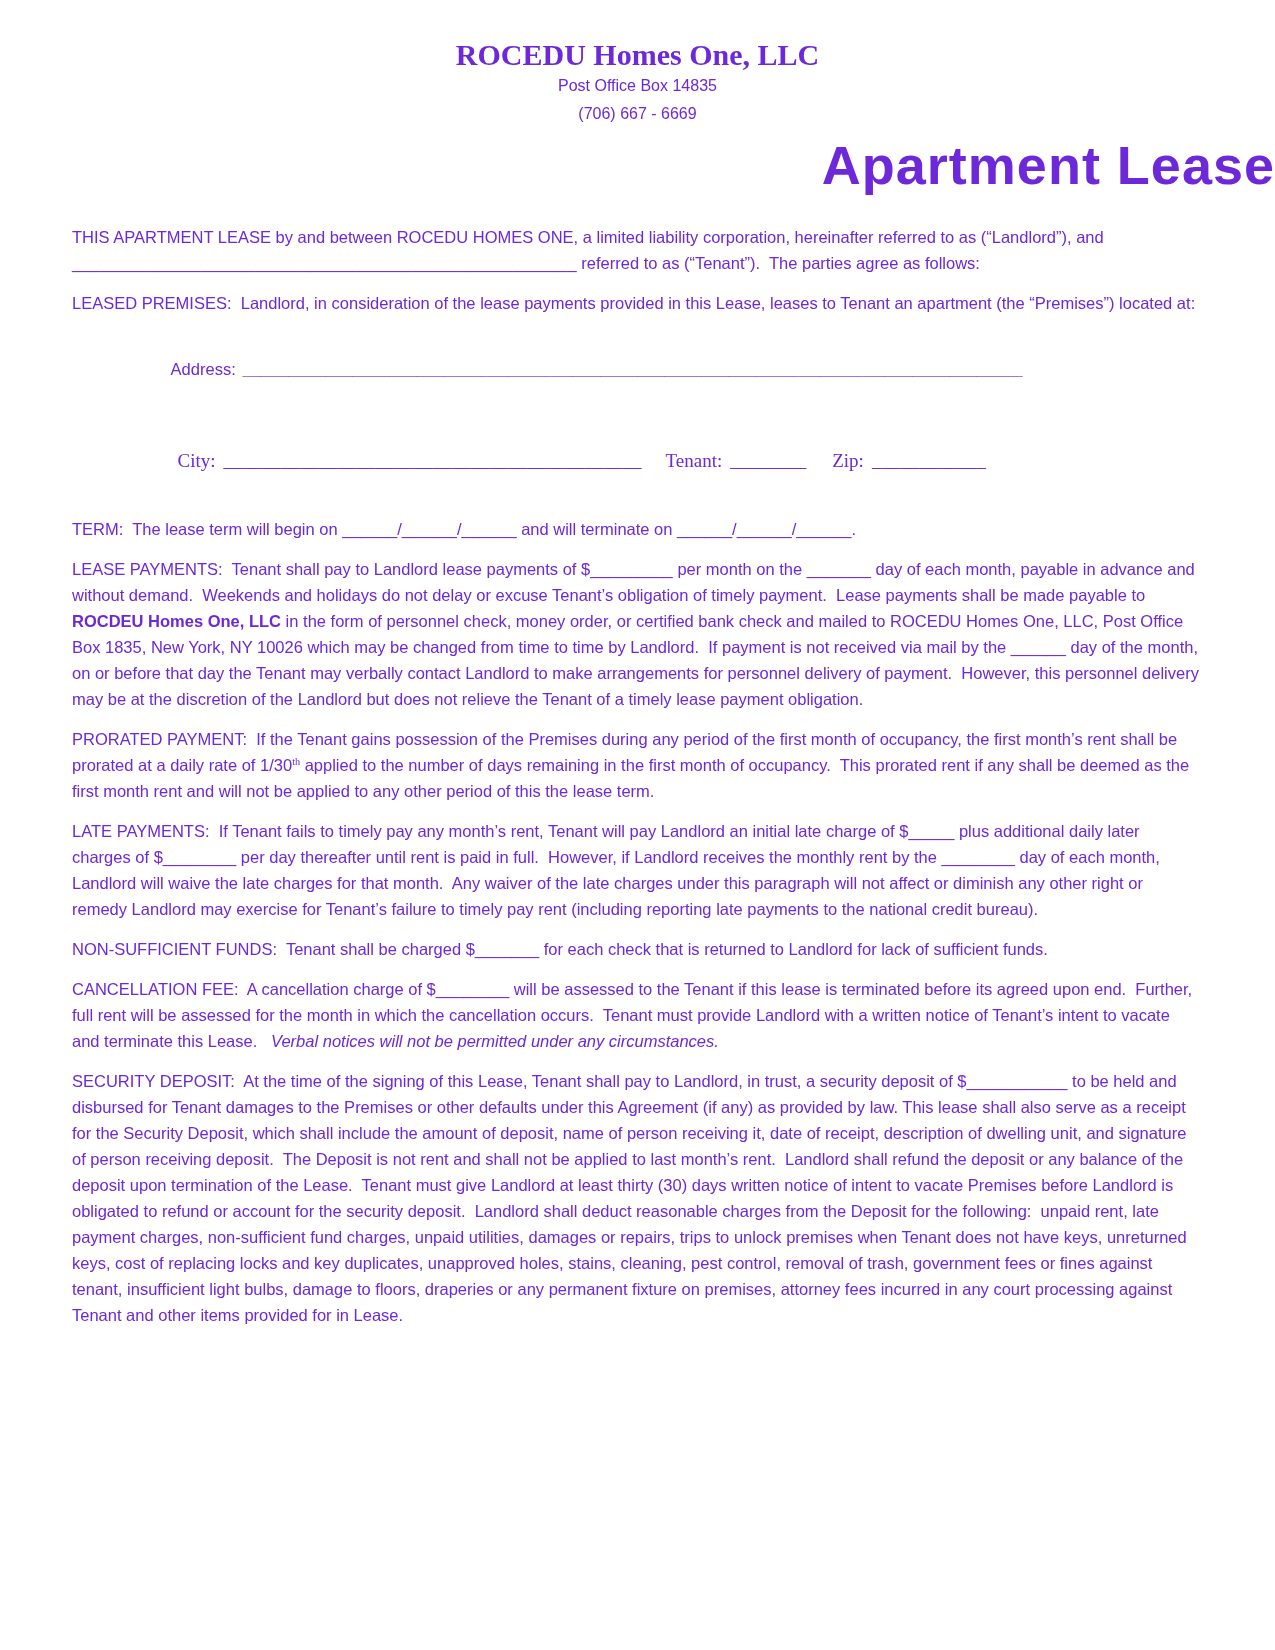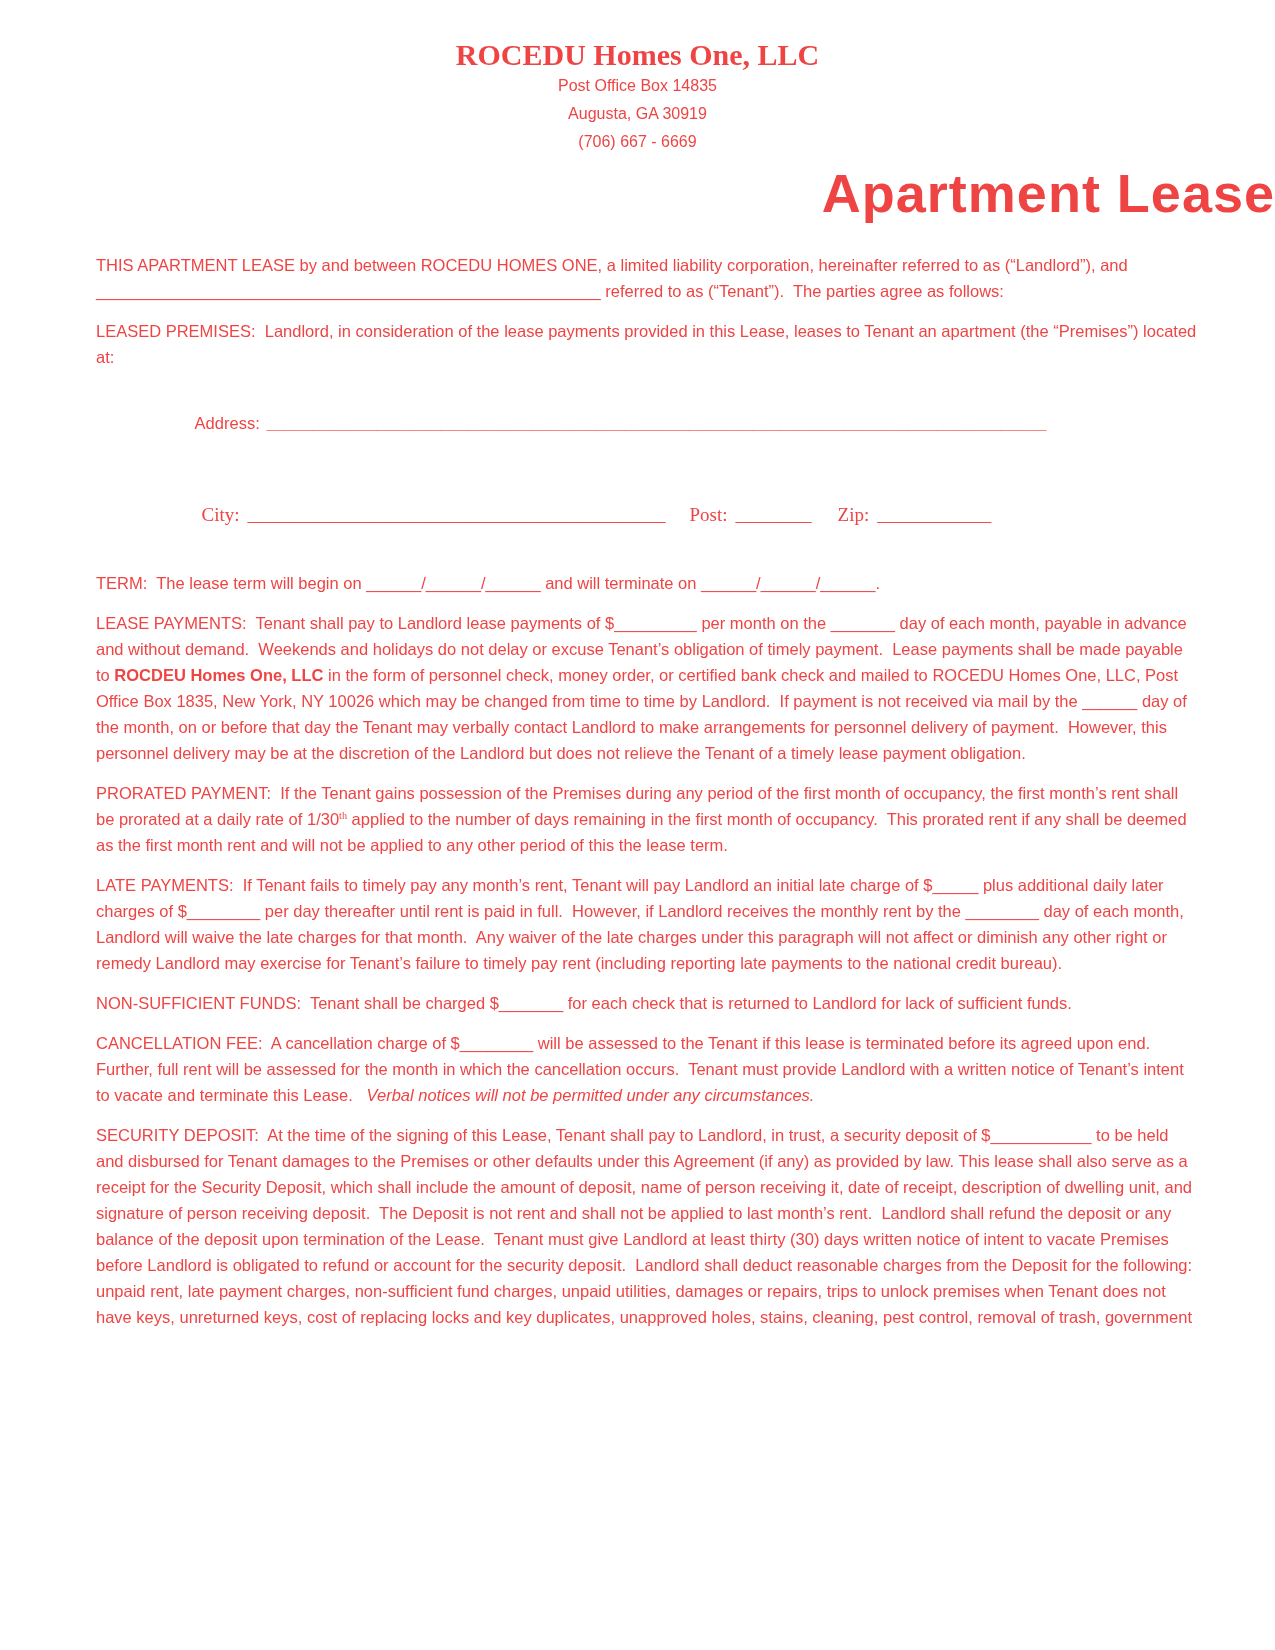--- a/index.html
+++ b/index.html
@@ -2,21 +2,21 @@
 <html><head>
 <meta charset="utf-8">
 <style>
   * { margin: 0; padding: 0; box-sizing: border-box; }
   html, body { background: #ffffff; }
   .page {
     position: relative;
     width: 1275px;
     height: 1336px;
     background: #ffffff;
-    color: #ef4444;
+    color: #6d28d9;
     overflow: hidden;
     font-family: "Liberation Sans", sans-serif;
   }
   .doc-header { text-align: center; padding-top: 38px; }
   .company {
     font-family: "Liberation Serif", serif;
     font-weight: bold;
     font-size: 30px;
     line-height: 34px;
   }
@@ -27,21 +27,21 @@
   .title {
     margin-top: 8px;
     margin-bottom: 30px;
     text-align: right;
     font-size: 54px;
     font-weight: bold;
     letter-spacing: 1px;
     line-height: 58px;
   }
   .body-text {
-    padding: 0 75px 0 96px;
+    padding: 0 75px 0 72px;
   }
   .para {
     font-size: 16.5px;
     line-height: 26px;
     margin-bottom: 14px;
     white-space: pre-wrap;
   }
   .para .run-b { font-weight: bold; }
   .para .run-i { font-style: italic; }
   .para sup { font-size: 0.62em; line-height: 0; font-family: Liberation Serif, serif; }
@@ -75,38 +75,37 @@
   .f-blank { margin-left: 7px; }
 </style>
 </head>
 <body>
 
 <div class="page">
 
   <header class="doc-header">
     <div class="company">ROCEDU Homes One, LLC</div>
     <div class="hline">Post Office Box 14835</div>
-    <div class="hline">Augusta, GA 30919</div>
     <div class="hline">(706) 667 - 6669</div>
   </header>
 
   <h1 class="title">Apartment Lease</h1>
 
   <main class="body-text">
 
     <p class="para"><span>THIS APARTMENT LEASE by and between ROCEDU HOMES ONE, a limited liability corporation, hereinafter referred to as (“Landlord”), and _______________________________________________________ referred to as (“Tenant”).  The parties agree as follows:</span></p>
 
     <p class="para"><span>LEASED PREMISES:  Landlord, in consideration of the lease payments provided in this Lease, leases to Tenant an apartment (the “Premises”) located at:</span></p>
 
     <div class="form-row address-row">
       <span>Address:</span><span class="blank">_____________________________________________________________________________________</span>
     </div>
 
     <div class="form-row city-row">
-      <span class="serif">City:</span><span class="blank serif city-blank">____________________________________________</span><span class="serif state-label">Post:</span><span class="blank serif">________</span><span class="serif zip-label">Zip:</span><span class="blank serif">____________</span>
+      <span class="serif">City:</span><span class="blank serif city-blank">____________________________________________</span><span class="serif state-label">Tenant:</span><span class="blank serif">________</span><span class="serif zip-label">Zip:</span><span class="blank serif">____________</span>
     </div>
 
     <p class="para"><span>TERM:  The lease term will begin on ______/______/______ and will terminate on ______/______/______.</span></p>
 
     <p class="para"><span>LEASE PAYMENTS:  Tenant shall pay to Landlord lease payments of $_________ per month on the _______ day of each month, payable in advance and without demand.  Weekends and holidays do not delay or excuse Tenant’s obligation of timely payment.  Lease payments shall be made payable to </span><span class="run-b">ROCDEU Homes One, LLC</span><span> in the form of personnel check, money order, or certified bank check and mailed to ROCEDU Homes One, LLC, Post Office Box 1835, New York, NY 10026 which may be changed from time to time by Landlord.  If payment is not received via mail by the ______ day of the month, on or before that day the Tenant may verbally contact Landlord to make arrangements for personnel delivery of payment.  However, this personnel delivery may be at the discretion of the Landlord but does not relieve the Tenant of a timely lease payment obligation.</span></p>
 
     <p class="para"><span>PRORATED PAYMENT:  If the Tenant gains possession of the Premises during any period of the first month of occupancy, the first month’s rent shall be prorated at a daily rate of 1/30</span><sup>th</sup><span> applied to the number of days remaining in the first month of occupancy.  This prorated rent if any shall be deemed as the first month rent and will not be applied to any other period of this the lease term.</span></p>
 
     <p class="para"><span>LATE PAYMENTS:  If Tenant fails to timely pay any month’s rent, Tenant will pay Landlord an initial late charge of $_____ plus additional daily later charges of $________ per day thereafter until rent is paid in full.  However, if Landlord receives the monthly rent by the ________ day of each month, Landlord will waive the late charges for that month.  Any waiver of the late charges under this paragraph will not affect or diminish any other right or remedy Landlord may exercise for Tenant’s failure to timely pay rent (including reporting late payments to the national credit bureau).</span></p>
 

